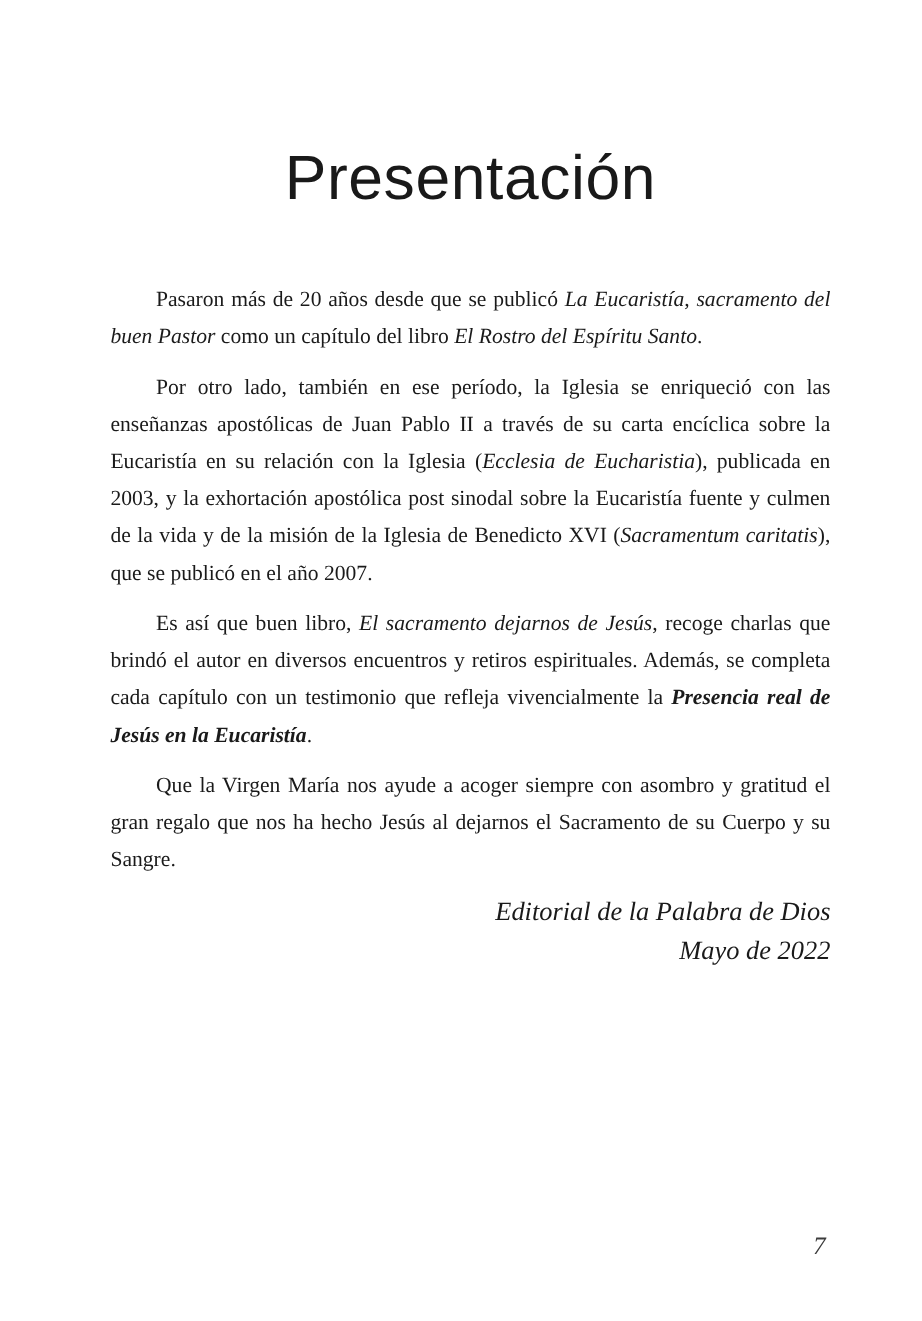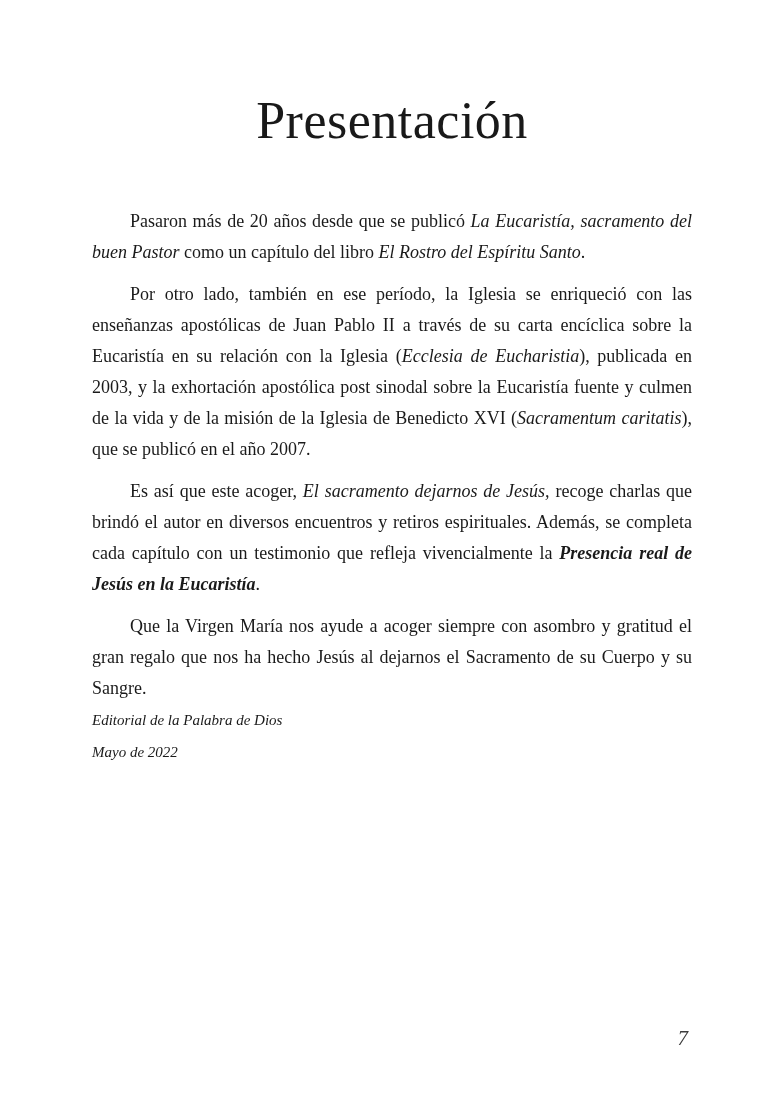--- a/index.html
+++ b/index.html
@@ -15,51 +15,51 @@
     overflow: hidden;
     color: #1a1a1a;
   }
   .content-column {
     position: absolute;
     left: 92px;
     top: 0;
     width: 600px;
   }
   .chapter-title {
-    margin: 90px 0 0 0;
+    margin: 118px 0 0 0;
     text-align: center;
-    font-family: Liberation Serif, serif;
+    font-family: Liberation Sans, sans-serif;
     font-weight: 500;
     font-size: 52px;
     letter-spacing: 0.5px;
     line-height: 1.2;
     color: #191919;
   }
   .body-text {
     margin-top: 54px;
     font-family: "Liberation Serif", "DejaVu Serif", serif;
     font-size: 18px;
     line-height: 31px;
     color: #1a1a1a;
   }
   .body-text p {
     margin: 0 0 11px 0;
     text-align: justify;
     text-indent: 38px;
   }
   .body-text p:last-child {
-    margin-bottom: 0;
+    margin-bottom: 12px;
   }
   .run-italic { font-style: italic; }
   .run-bold   { font-weight: bold; font-style: italic; }
   .signature {
-    text-align: left;
+    text-align: right;
     font-family: "Liberation Serif", "DejaVu Serif", serif;
     font-style: italic;
-    font-size: 15px;
+    font-size: 22px;
     line-height: 32px;
     color: #1a1a1a;
   }
   .page-number {
     position: absolute;
     top: 1026px;
     right: 80px;
     font-family: "Liberation Serif", "DejaVu Serif", serif;
     font-style: italic;
     font-size: 21px;
@@ -69,21 +69,21 @@
 </head>
 <body>
 
 <div class="book-page">
   <div class="content-column">
     <h1 class="chapter-title">Presentación</h1>
 
     <div class="body-text" id="paragraphs">
         <p><span>Pasaron más de 20 años desde que se publicó </span><span class="run-italic">La Eucaristía, sacramento del buen Pastor</span><span> como un capítulo del libro </span><span class="run-italic">El Rostro del Espíritu Santo</span><span>.</span></p>
         <p><span>Por otro lado, también en ese período, la Iglesia se enriqueció con las enseñanzas apostólicas de Juan Pablo II a través de su carta encíclica sobre la Eucaristía en su relación con la Iglesia (</span><span class="run-italic">Ecclesia de Eucharistia</span><span>), publicada en 2003, y la exhortación apostólica post sinodal sobre la Eucaristía fuente y culmen de la vida y de la misión de la Iglesia de Benedicto XVI (</span><span class="run-italic">Sacramentum caritatis</span><span>), que se publicó en el año 2007.</span></p>
-        <p><span>Es así que este acoger, </span><span class="run-italic">El sacramento dejarnos de Jesús,</span><span> recoge charlas que brindó el autor en diversos encuentros y retiros espirituales. Además, se completa cada capítulo con un testimonio que refleja vivencialmente la </span><span class="run-bold">Presencia real de Jesús en la Eucaristía</span><span>.</span></p>
+        <p><span>Es así que buen libro, </span><span class="run-italic">El sacramento dejarnos de Jesús,</span><span> recoge charlas que brindó el autor en diversos encuentros y retiros espirituales. Además, se completa cada capítulo con un testimonio que refleja vivencialmente la </span><span class="run-bold">Presencia real de Jesús en la Eucaristía</span><span>.</span></p>
         <p><span>Que la Virgen María nos ayude a acoger siempre con asombro y gratitud el gran regalo que nos ha hecho Jesús al dejarnos el Sacramento de su Cuerpo y su Sangre.</span></p>
       </div>
 
     <div class="signature">
       <div>Editorial de la Palabra de Dios</div>
       <div>Mayo de 2022</div>
     </div>
   </div>
 
   <div class="page-number">7</div>

